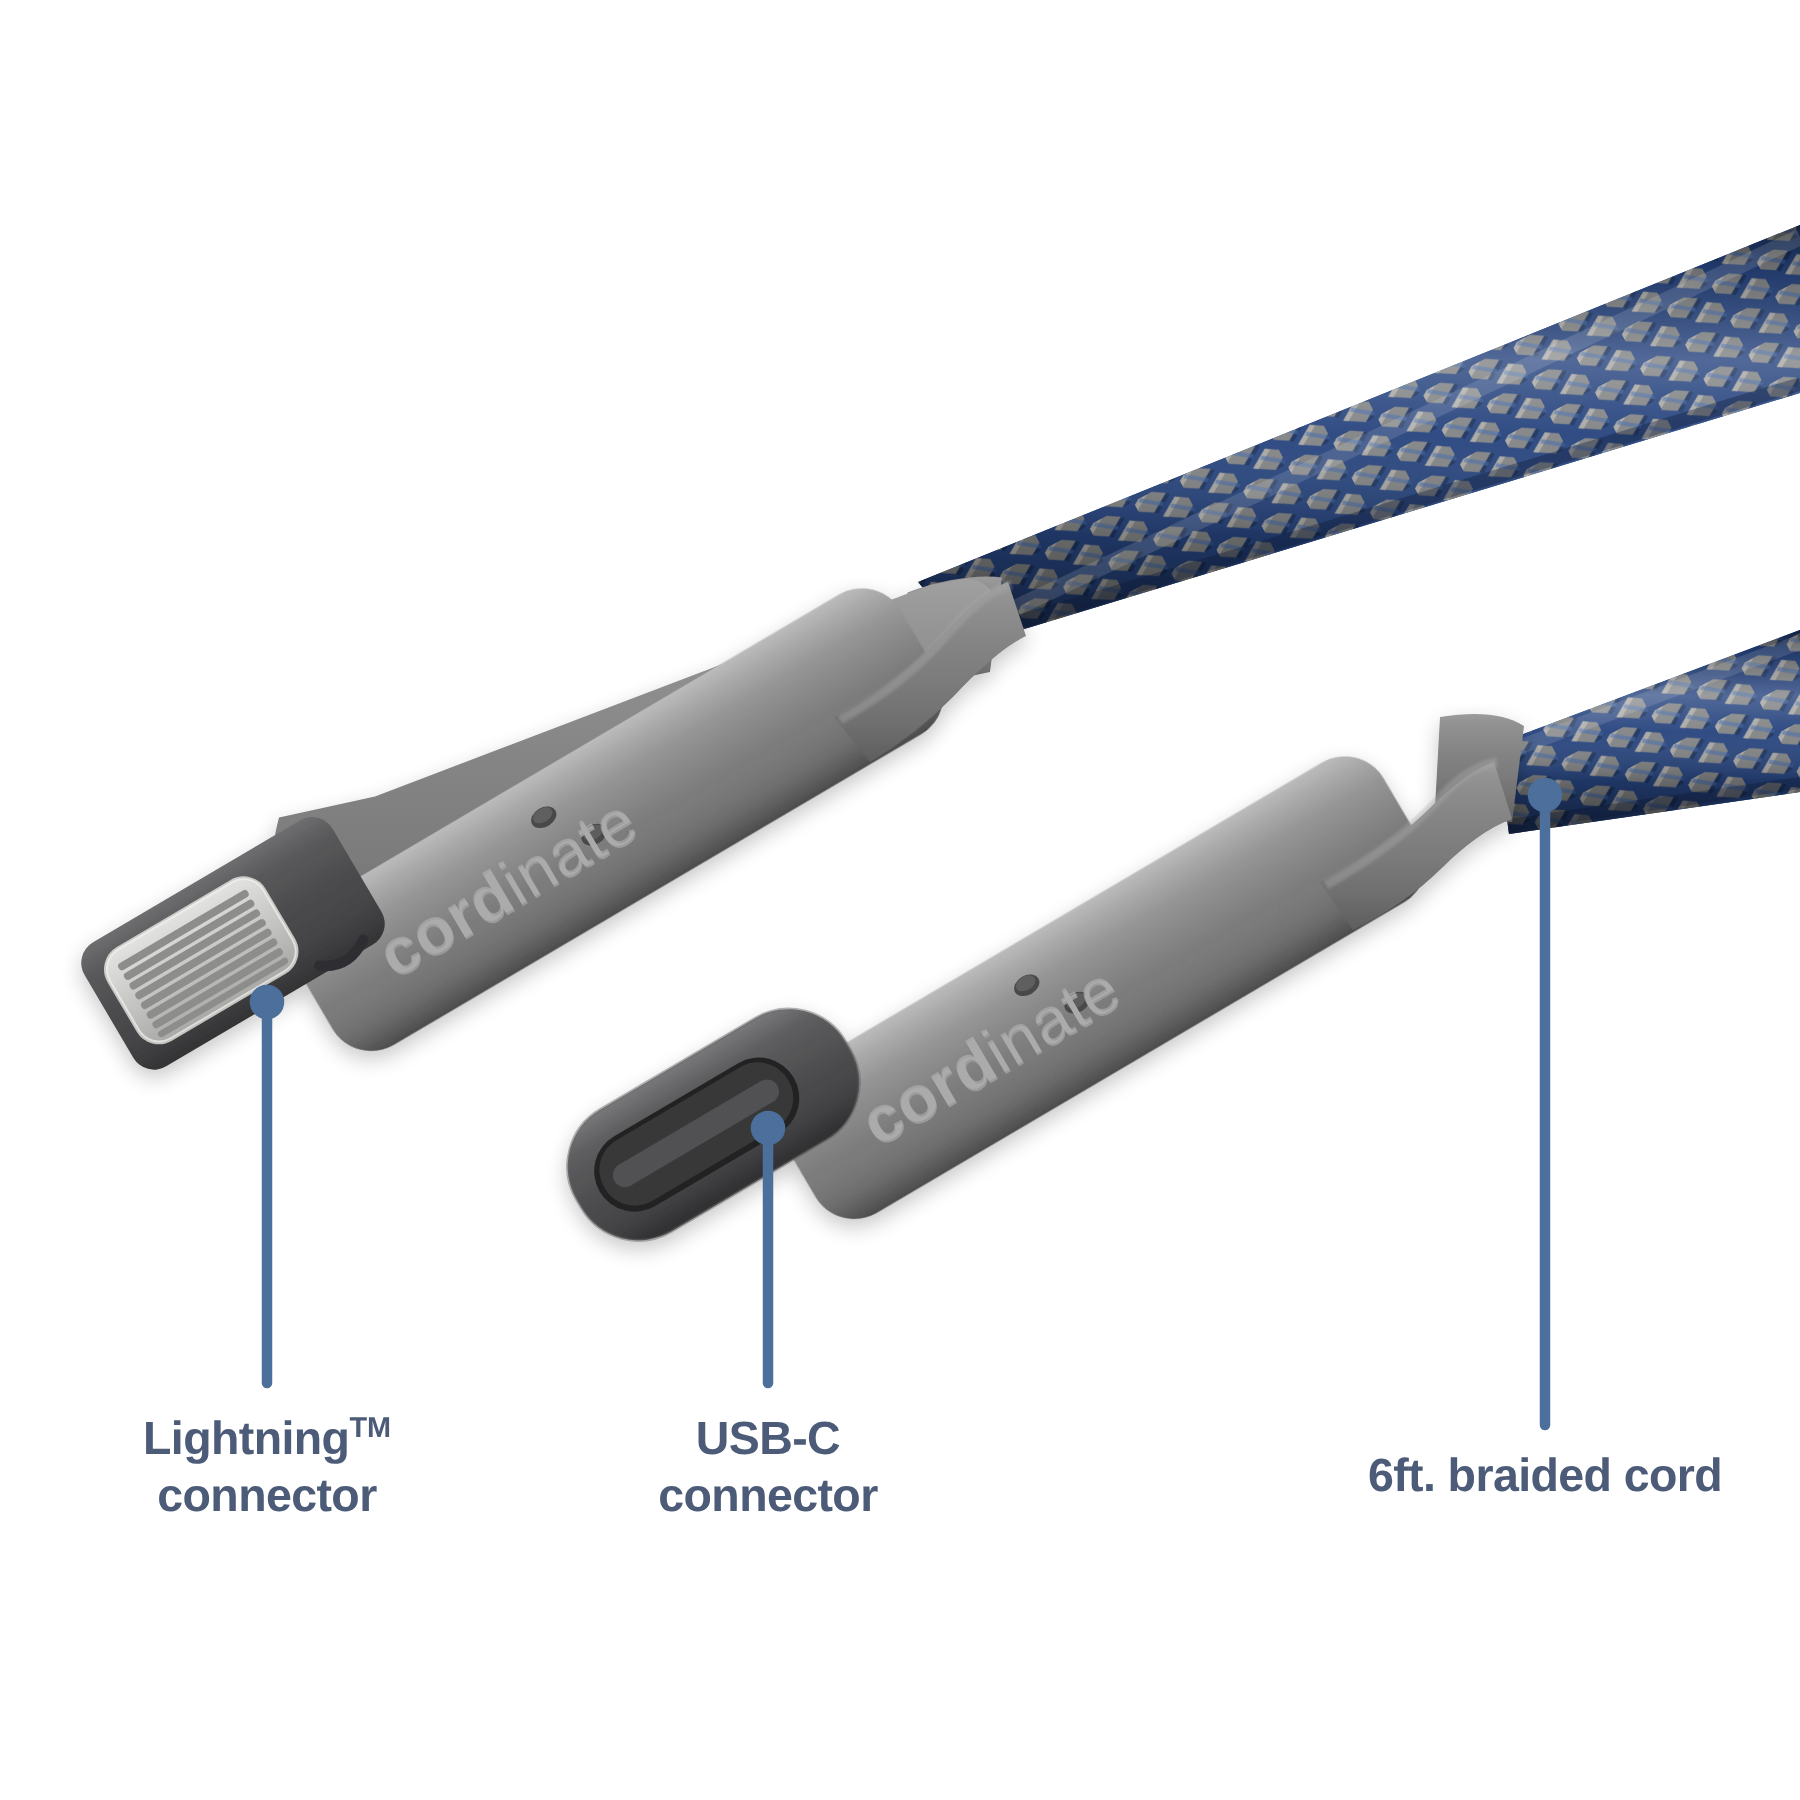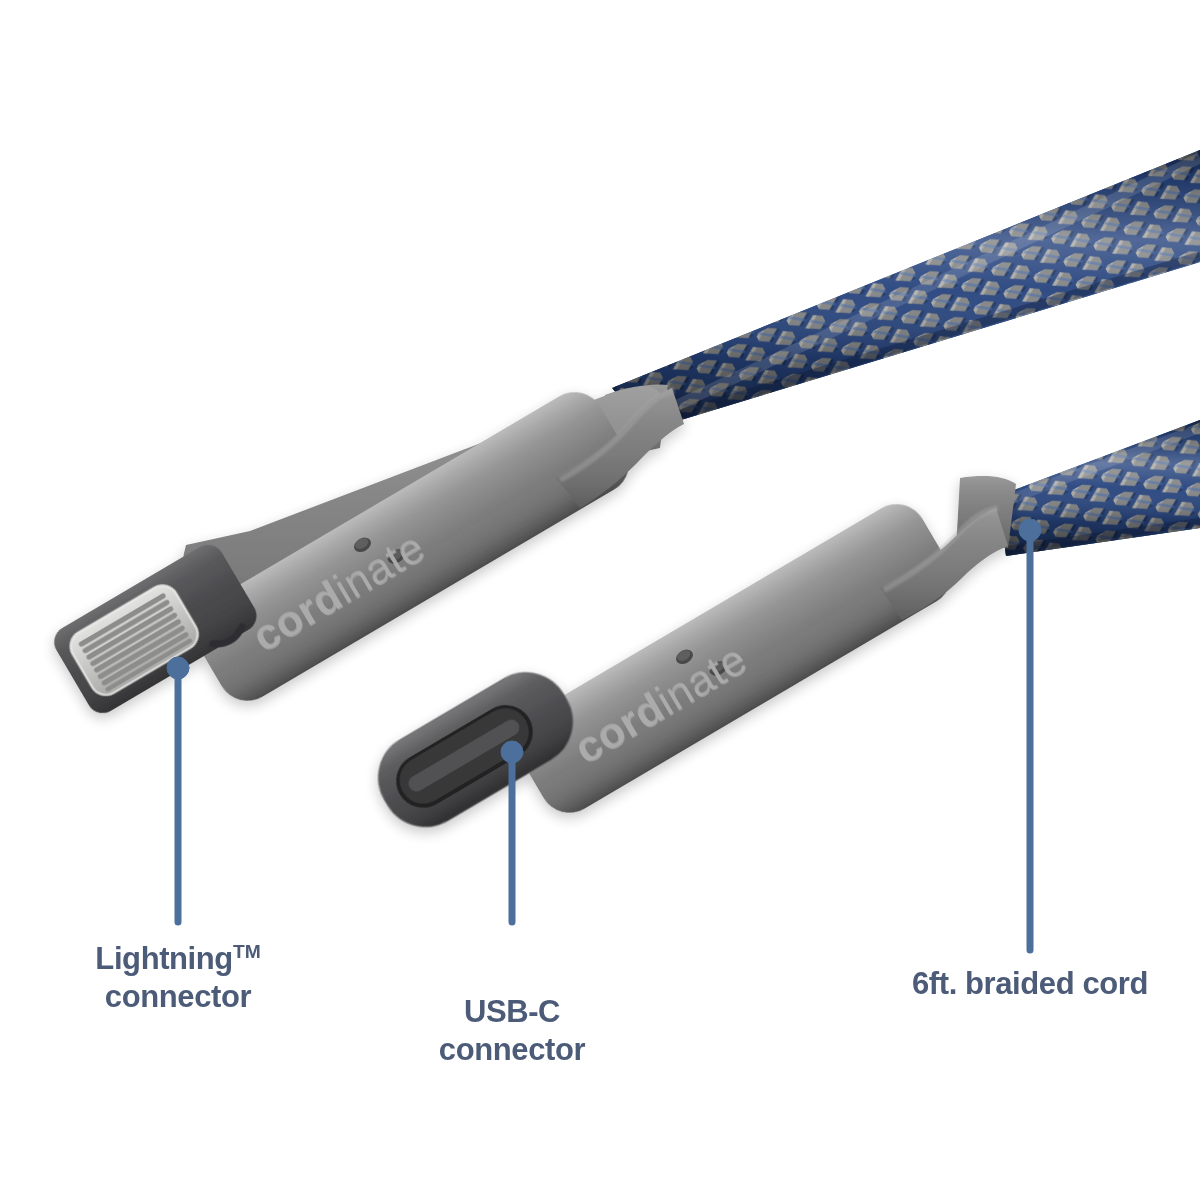--- a/index.html
+++ b/index.html
@@ -24,21 +24,21 @@
     font-family:"Liberation Sans", sans-serif;
     font-weight:700;
     letter-spacing:-0.4px;
     line-height:1.22;
     white-space:nowrap;
   }
   .callout-label .ln { display:block; }
   .sup { font-size:0.62em; vertical-align:super; letter-spacing:0; }
 
   #label-lightning { left:0px;   top:940px; width:380px; font-size:31px; }
-  #label-usbc      { left:355px; top:993px; width:330px; font-size:31px; }
+  #label-usbc      { left:355px; top:940px; width:330px; font-size:31px; }
   #label-cord      { left:770px; top:965px; width:430px; font-size:31px; }
 </style>
 </head>
 <body style="background: rgb(255, 255, 255);">
 
 <div id="stage">
 
   <svg id="artboard" viewBox="0 0 1200 1200" width="1200" height="1200" xmlns="http://www.w3.org/2000/svg">
 
     <defs>

